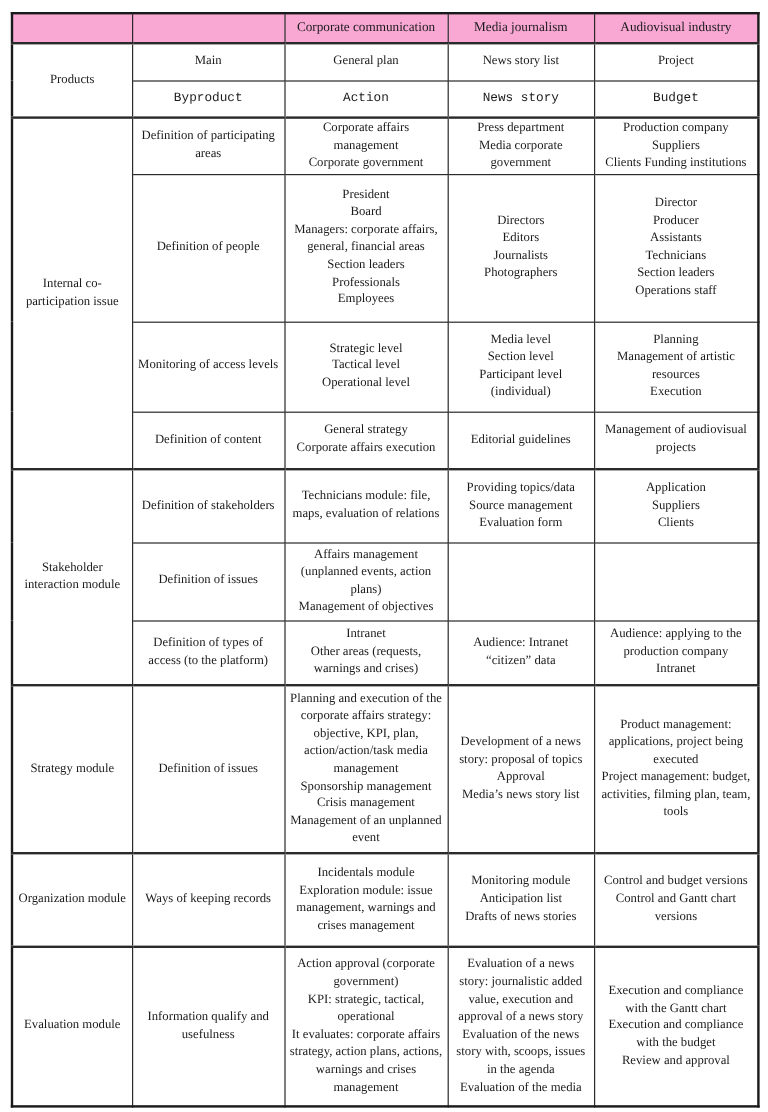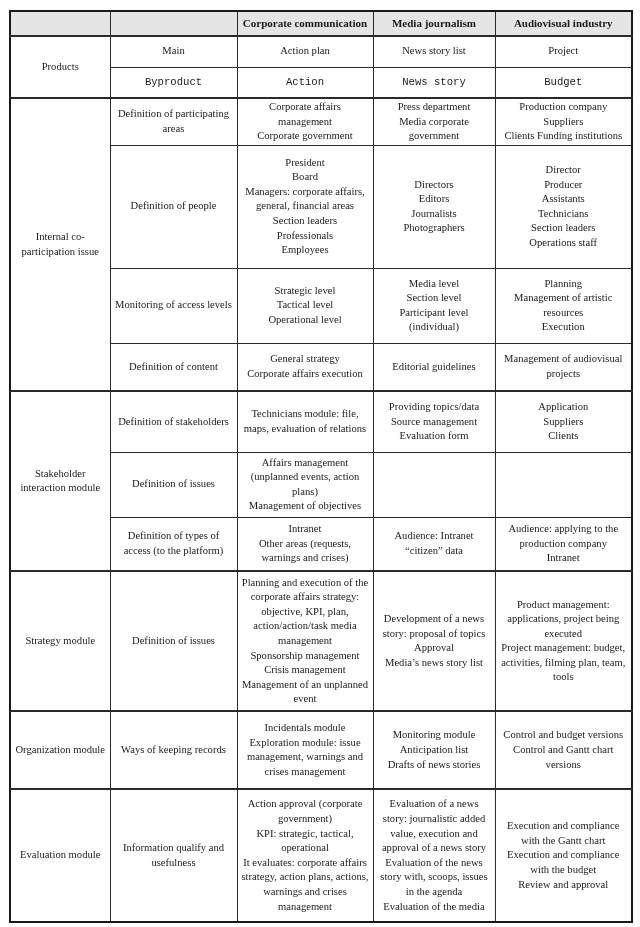--- a/index.html
+++ b/index.html
@@ -20,22 +20,22 @@
   col.c2 { width: 136px; }
   col.c3 { width: 122px; }
   col.c4 { width: 137px; }
   th, td {
     border: 1px solid #2a2a2a;
     text-align: center;
     vertical-align: middle;
     padding: 1px 4px;
   }
   thead th {
-    background: #e5e5e5;
-    font-weight: bold;
+    background: #f9a8d4;
+    font-weight: normal;
     height: 21px;
     font-size: 11px;
     border-bottom: 2px solid #2a2a2a;
   }
   tr.group-start td { border-top: 2px solid #2a2a2a; }
   .line { display: block; }
 </style>
 </head>
 <body>
 
@@ -55,21 +55,21 @@
         <th>Corporate communication</th>
         <th>Media journalism</th>
         <th>Audiovisual industry</th>
       </tr>
     </thead>
     <tbody id="tbody">
         <tr style="height: 31px;">
           <td rowspan="2">Products</td>
           <td>Main</td>
           <td>
-            <span class="line">Action plan</span>
+            <span class="line">General plan</span>
           </td>
           <td>
             <span class="line">News story list</span>
           </td>
           <td>
             <span class="line">Project</span>
           </td>
         </tr>
         <tr style="height: 31px; font-family: Liberation Mono, monospace;">
           <td>Byproduct</td>

